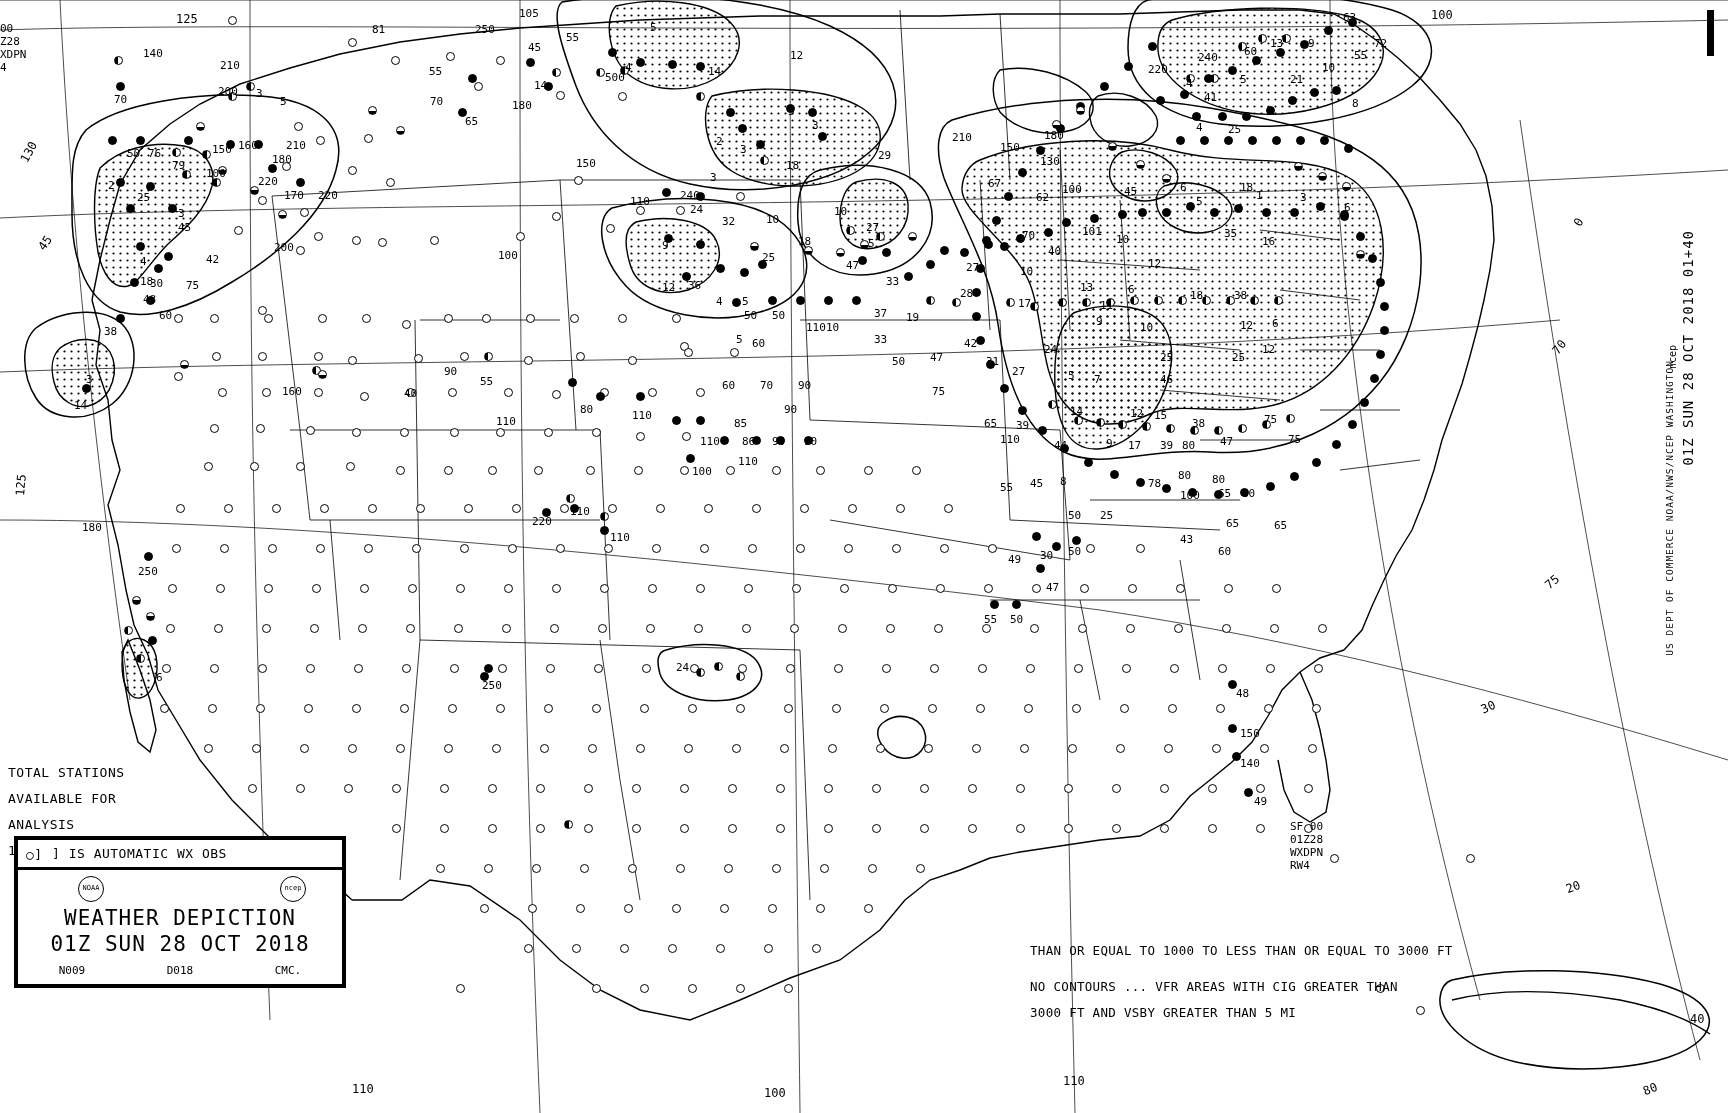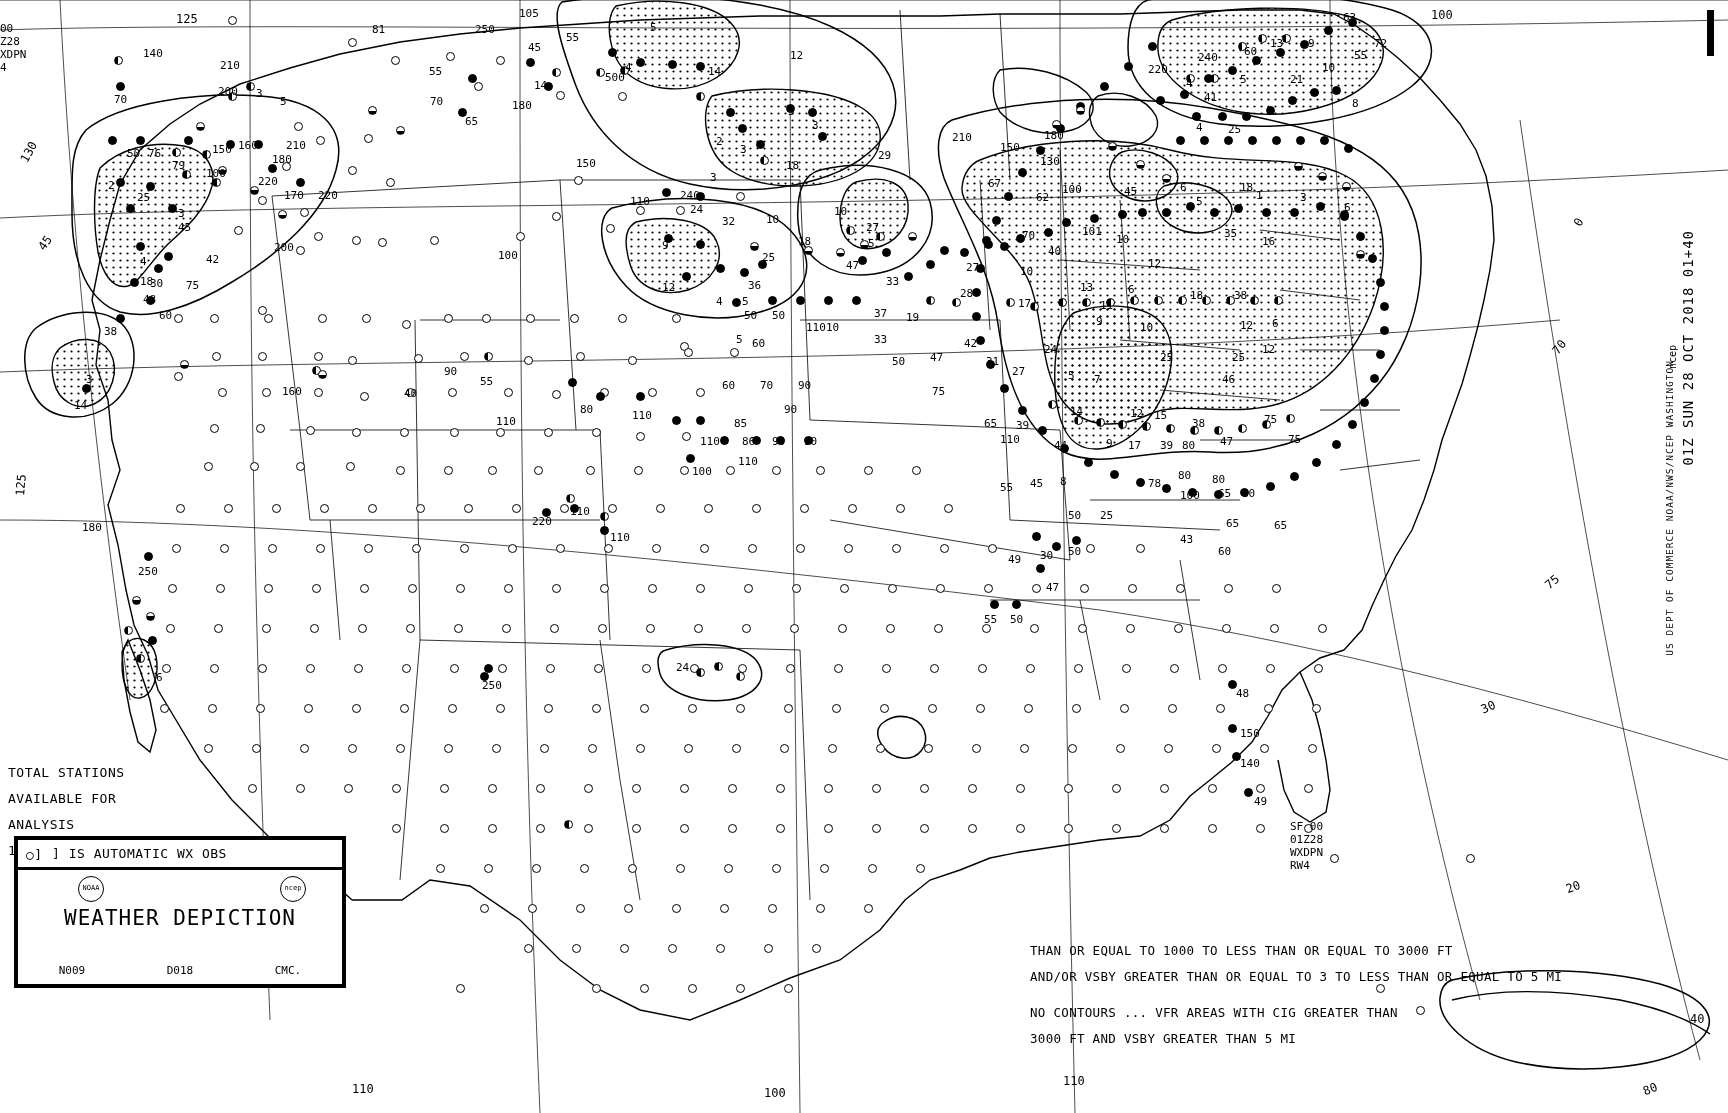--- a/index.html
+++ b/index.html
@@ -955,21 +955,21 @@
       <div class="num" style="left: 868px; top: 238px;">5</div>
       <div class="num" style="left: 846px; top: 260px;">47</div>
       <div class="num" style="left: 886px; top: 276px;">33</div>
       <div class="num" style="left: 1022px; top: 230px;">70</div>
       <div class="num" style="left: 1048px; top: 246px;">40</div>
       <div class="num" style="left: 1082px; top: 226px;">101</div>
       <div class="num" style="left: 1116px; top: 234px;">10</div>
       <div class="num" style="left: 1224px; top: 228px;">35</div>
       <div class="num" style="left: 1262px; top: 236px;">16</div>
       <div class="num" style="left: 662px; top: 282px;">12</div>
-      <div class="num" style="left: 748px; top: 280px;">36</div>
+      <div class="num" style="left: 688px; top: 280px;">36</div>
       <div class="num" style="left: 716px; top: 296px;">4</div>
       <div class="num" style="left: 742px; top: 296px;">5</div>
       <div class="num" style="left: 744px; top: 310px;">50</div>
       <div class="num" style="left: 772px; top: 310px;">50</div>
       <div class="num" style="left: 874px; top: 308px;">37</div>
       <div class="num" style="left: 906px; top: 312px;">19</div>
       <div class="num" style="left: 960px; top: 288px;">28</div>
       <div class="num" style="left: 966px; top: 262px;">27</div>
       <div class="num" style="left: 1020px; top: 266px;">10</div>
       <div class="num" style="left: 1148px; top: 258px;">12</div>
@@ -1002,21 +1002,21 @@
       <div class="num" style="left: 282px; top: 386px;">160</div>
       <div class="num" style="left: 74px; top: 400px;">14</div>
       <div class="num" style="left: 86px; top: 374px;">3</div>
       <div class="num" style="left: 722px; top: 380px;">60</div>
       <div class="num" style="left: 760px; top: 380px;">70</div>
       <div class="num" style="left: 798px; top: 380px;">90</div>
       <div class="num" style="left: 932px; top: 386px;">75</div>
       <div class="num" style="left: 1012px; top: 366px;">27</div>
       <div class="num" style="left: 1068px; top: 370px;">5</div>
       <div class="num" style="left: 1094px; top: 374px;">7</div>
-      <div class="num" style="left: 1222px; top: 374px;">46</div>
+      <div class="num" style="left: 1160px; top: 374px;">46</div>
       <div class="num" style="left: 496px; top: 416px;">110</div>
       <div class="num" style="left: 580px; top: 404px;">80</div>
       <div class="num" style="left: 632px; top: 410px;">110</div>
       <div class="num" style="left: 734px; top: 418px;">85</div>
       <div class="num" style="left: 784px; top: 404px;">90</div>
       <div class="num" style="left: 984px; top: 418px;">65</div>
       <div class="num" style="left: 1016px; top: 420px;">39</div>
       <div class="num" style="left: 1070px; top: 406px;">14</div>
       <div class="num" style="left: 1130px; top: 408px;">12</div>
       <div class="num" style="left: 1154px; top: 410px;">15</div>
@@ -1110,38 +1110,38 @@
   <div id="total-stations">
     <div>TOTAL STATIONS</div>
     <div>AVAILABLE FOR</div>
     <div>ANALYSIS</div>
     <div>1237 OUT OF 1462</div>
   </div>
 
   <div id="shading-note">
     <div style="height:10px"></div>
     <div>THAN OR EQUAL TO 1000 TO LESS THAN OR EQUAL TO 3000 FT</div>
-    <div>AND/OR VSBY GREATER THAN OR EQUAL TO 3 TO LESS THAN OR EQUAL TO 5 MI</div>
     <div style="height:10px"></div>
     <div>NO CONTOURS ... VFR AREAS WITH CIG GREATER THAN</div>
     <div>3000 FT AND VSBY GREATER THAN 5 MI</div>
   </div>
 
   <div id="legend-box">
     <div id="legend-auto-row">
       <span id="legend-auto-symbol">○]</span>
       <span>] IS AUTOMATIC WX OBS</span>
     </div>
     <div class="seal" style="left:60px; top:36px;">
       <span>NOAA</span>
     </div>
     <div class="seal" style="left:262px; top:36px;">
       <span>ncep</span>
     </div>
     <div id="legend-title">WEATHER DEPICTION</div>
+    <div id="legend-subtitle">01Z SUN  28 OCT 2018</div>
     <div id="legend-footer">
       <span>N009</span>
       <span>D018</span>
       <span>CMC.</span>
     </div>
   </div>
 
 </div>
 
 </body></html>

